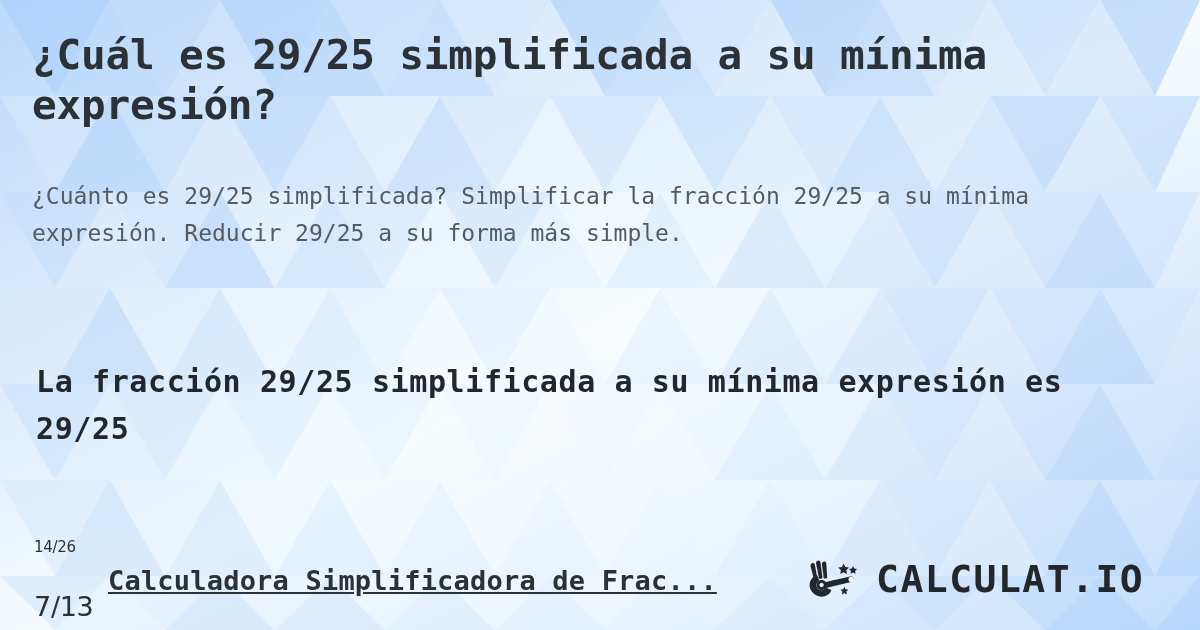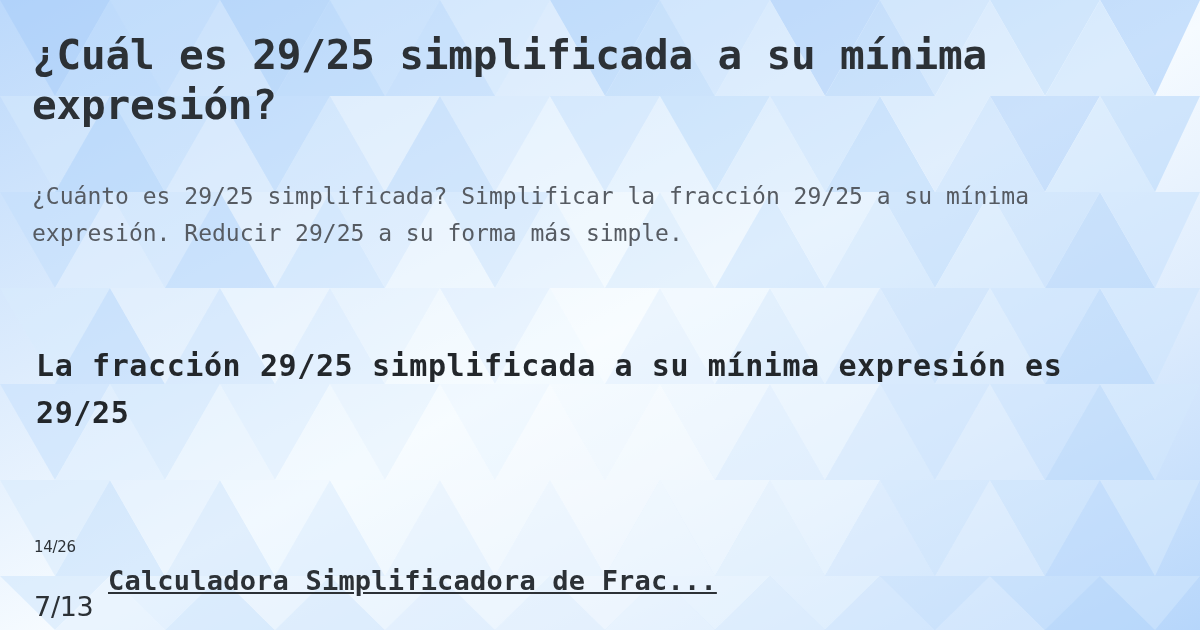--- a/index.html
+++ b/index.html
@@ -53,21 +53,21 @@
     font-size: 23px;
     line-height: 1.62;
     font-weight: normal;
     color: #565b62;
     font-family: "DejaVu Sans Mono", "Liberation Mono", monospace;
   }
 
   .answer {
     position: absolute;
     left: 36px;
-    top: 342px;
+    top: 358px;
     width: 1060px;
     margin: 0;
     font-size: 30px;
     line-height: 1.58;
     font-weight: bold;
     letter-spacing: 0.6px;
     color: #23272b;
     font-family: "DejaVu Sans Mono", "Liberation Mono", monospace;
   }
 
@@ -317,16 +317,43 @@
     <div class="footer-left">
 
       <div class="frac-icon">
         <span class="frac-top">14/26</span>
         <span class="frac-bottom">7/13</span>
       </div>
 
       <div class="footer-title">Calculadora Simplificadora de Frac...</div>
     </div>
 
+    <div class="brand">
+
+      <svg class="brand-mark" width="64" height="46" viewBox="0 0 64 46" aria-hidden="true">
+        <g fill="#23272b">
+
+          <path d="M7 6 C5.2 6 4.2 7.4 4.6 9.2 L8.2 23.5 L11.6 22.6 L8.9 8.0 C8.6 6.7 8.1 6 7 6 Z"></path>
+          <path d="M12.6 3.4 C10.8 3.4 9.8 4.8 10.1 6.6 L13.1 21.9 L16.6 21.2 L14.5 5.4 C14.3 4.1 13.7 3.4 12.6 3.4 Z"></path>
+          <path d="M18.4 4.6 C16.6 4.6 15.7 6.0 15.9 7.8 L17.8 21.6 L21.3 21.2 L20.3 6.6 C20.2 5.3 19.5 4.6 18.4 4.6 Z"></path>
+
+          <path d="M5.4 22.2 C3.0 25.4 3.0 30.4 5.6 34.2 C8.6 38.6 13.6 40.6 18.6 39.3 C22.0 38.4 24.4 36.1 25.4 33.0 L19.6 30.6 C18.9 32.3 17.4 33.3 15.6 33.3 C12.7 33.3 10.4 31.0 10.4 28.1 C10.4 26.0 11.6 24.2 13.4 23.4 L11.0 18.0 C8.6 18.8 6.6 20.2 5.4 22.2 Z"></path>
+
+          <path d="M15.6 23.0 C12.8 23.0 10.6 25.2 10.6 28.0 C10.6 30.8 12.8 33.0 15.6 33.0 C18.4 33.0 20.6 30.8 20.6 28.0 C20.6 25.2 18.4 23.0 15.6 23.0 Z M15.6 25.8 C16.8 25.8 17.8 26.8 17.8 28.0 C17.8 29.2 16.8 30.2 15.6 30.2 C14.4 30.2 13.4 29.2 13.4 28.0 C13.4 26.8 14.4 25.8 15.6 25.8 Z"></path>
+
+          <path d="M17.8 25.6 L44.0 19.4 C45.9 19.0 47.2 20.0 47.5 21.6 C47.8 23.3 46.8 24.7 45.0 25.1 L18.8 31.2 C19.2 30.2 19.4 29.1 19.4 28.0 C19.4 27.2 19.2 26.4 17.8 25.6 Z"></path>
+          <circle cx="45.1" cy="22.3" r="2.6" fill="#ffffff"></circle>
+
+          <path d="M37.6 6.5 L39.3 10.0 L43.0 10.6 L40.3 13.2 L41.0 16.9 L37.6 15.2 L34.3 16.9 L34.9 13.2 L32.3 10.6 L36.0 10.0 Z"></path>
+          <path d="M47.0 9.0 L48.3 11.6 L51.1 12.0 L49.1 14.0 L49.6 16.8 L47.0 15.5 L44.5 16.8 L45.0 14.0 L43.0 12.0 L45.8 11.6 Z"></path>
+          <path d="M38.4 29.8 L39.6 32.3 L42.4 32.7 L40.4 34.6 L40.9 37.4 L38.4 36.1 L35.9 37.4 L36.4 34.6 L34.4 32.7 L37.2 32.3 Z"></path>
+          <path d="M27.4 22.6 L28.3 24.4 L30.3 24.7 L28.8 26.1 L29.2 28.1 L27.4 27.2 L25.6 28.1 L26.0 26.1 L24.5 24.7 L26.5 24.4 Z"></path>
+        </g>
+      </svg>
+
+      <svg class="brand-word" width="290" height="42" viewBox="0 0 290 42" aria-hidden="true">
+        <text x="0" y="33" font-family="DejaVu Sans Mono, Liberation Mono, monospace" font-size="38" font-weight="bold" letter-spacing="1.5" fill="#23272b">CALCULAT.IO</text>
+      </svg>
+    </div>
 
   </div>
 
 </div>
 
 </body></html>

